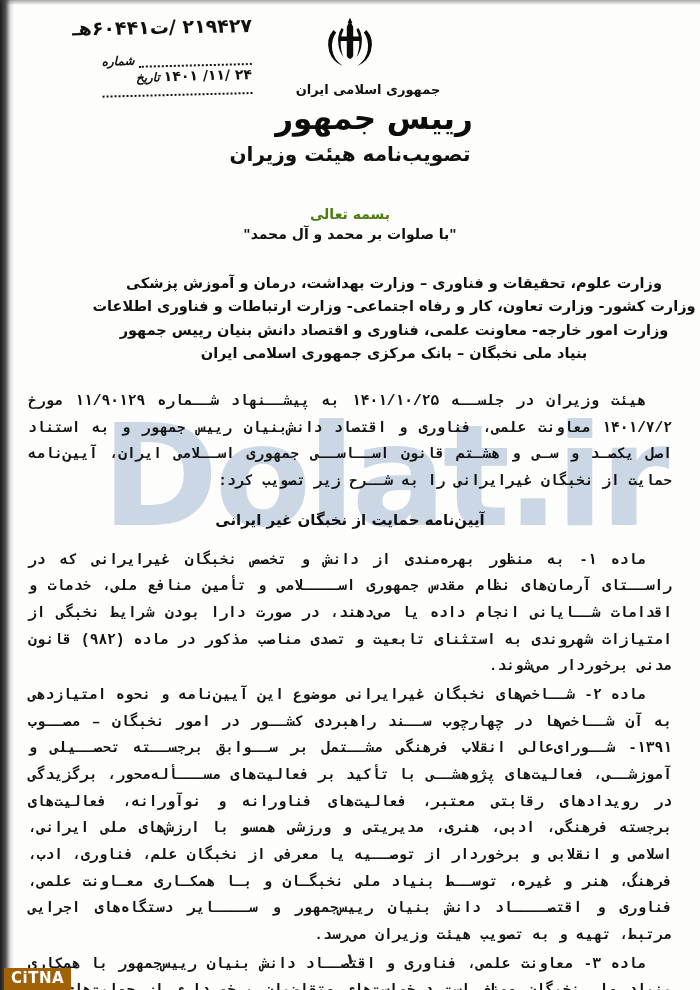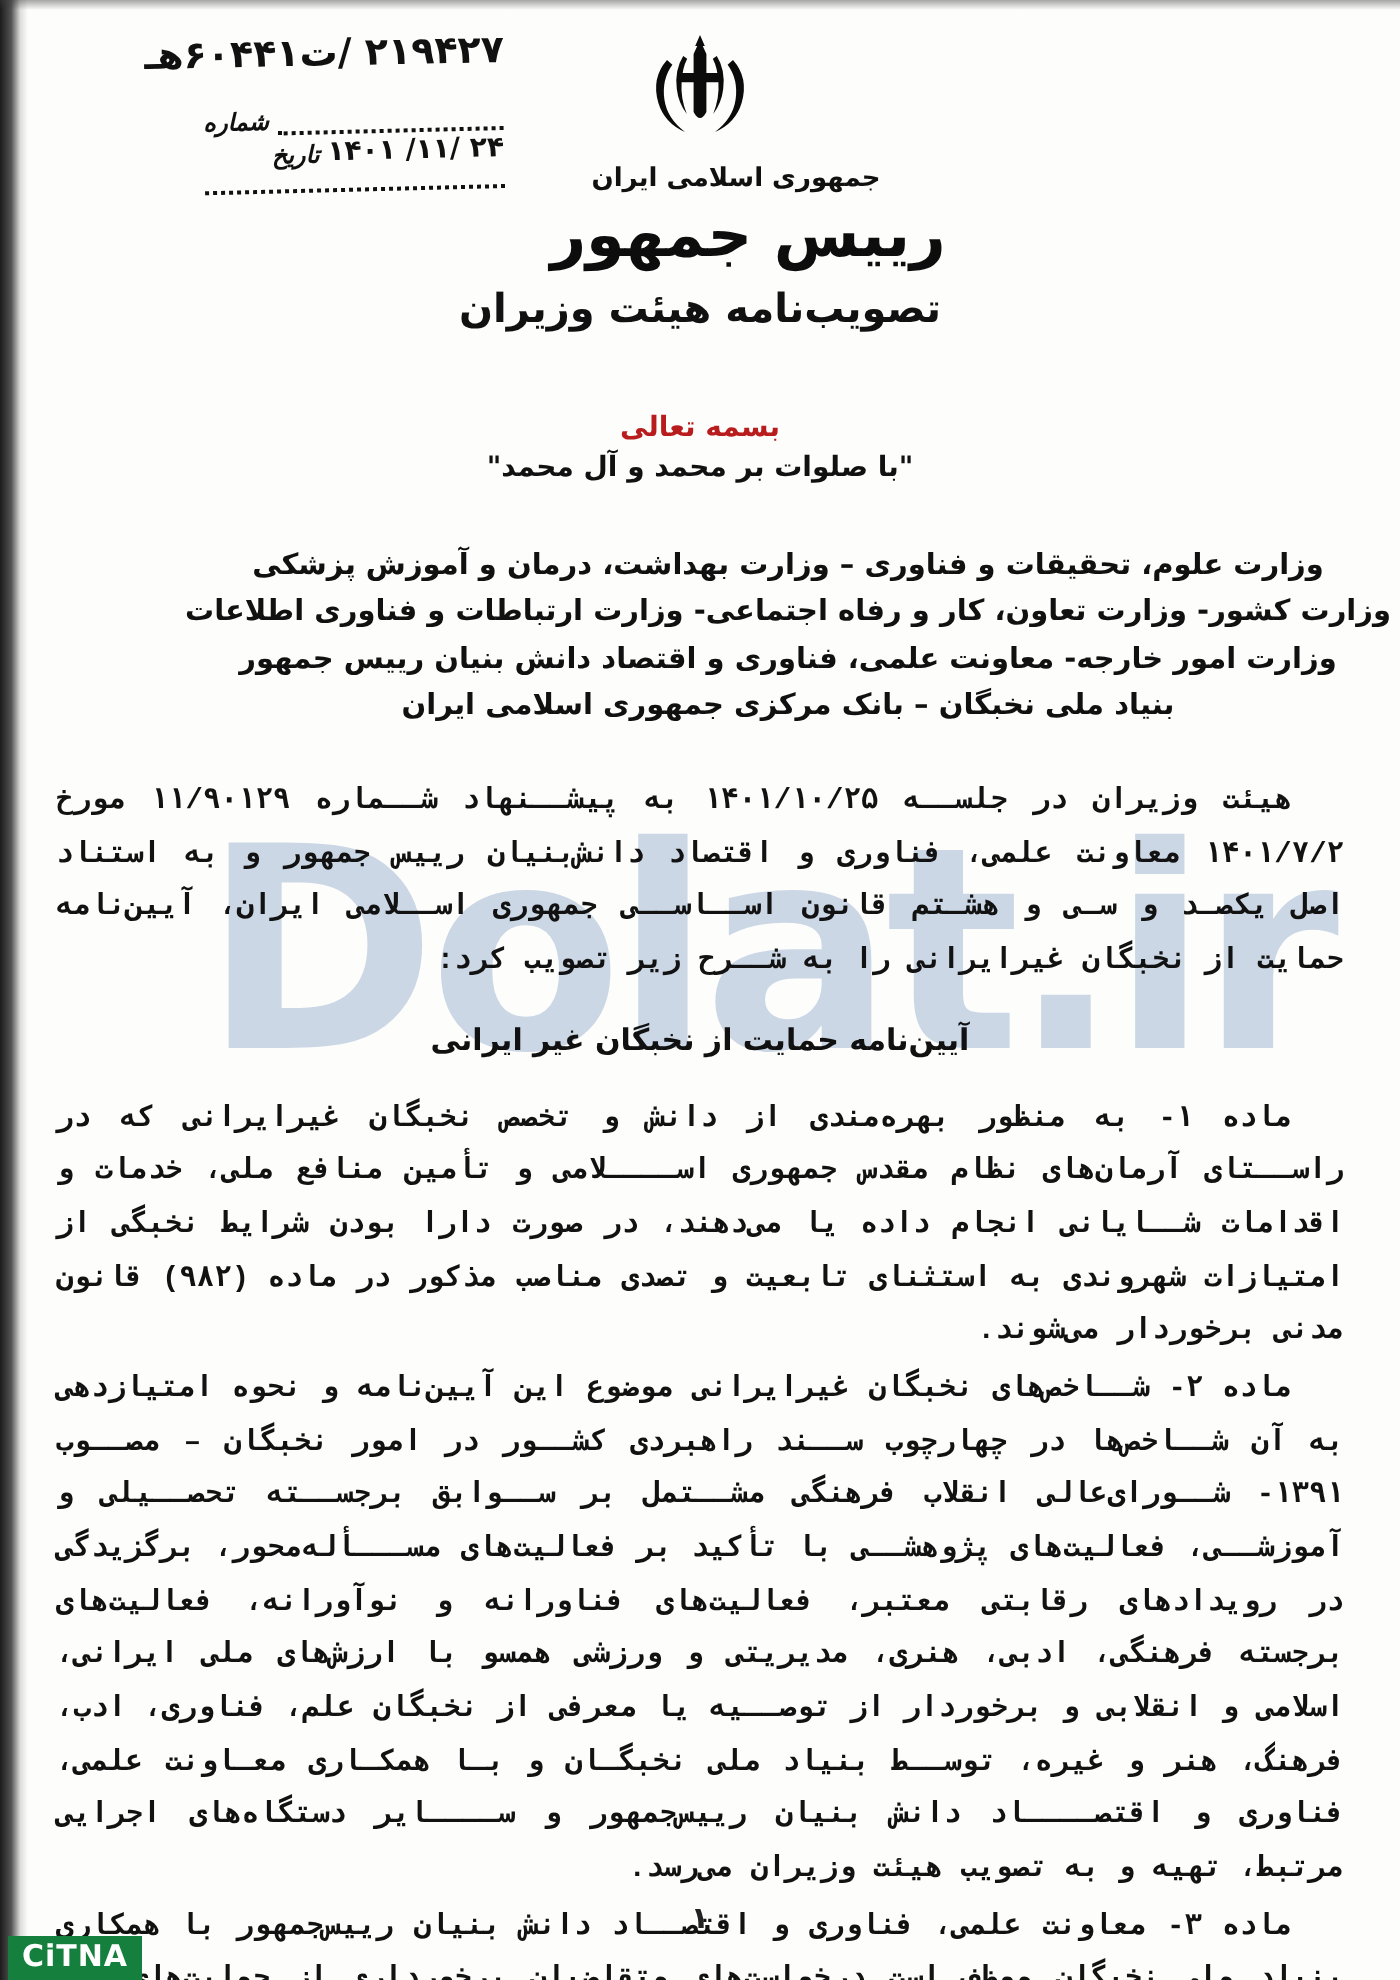--- a/index.html
+++ b/index.html
@@ -156,21 +156,21 @@
     position: absolute;
     top: 206px;
     left: 0;
     width: 700px;
     text-align: center;
     z-index: 4;
   }
   .invocation .line1 {
     font-size: 14px;
     font-weight: 700;
-    color: #b91c1c;
+    color: #4d7c0f;
   }
   .invocation .line2 {
     margin-top: 4px;
     font-size: 14px;
     font-weight: 700;
     color: #111;
   }
 
   
   .addressees {
@@ -229,21 +229,21 @@
     text-align: center;
     font-size: 15px;
     font-weight: 700;
     color: #222;
     z-index: 4;
   }
   .citna-logo {
     position: absolute;
     bottom: 0px;
     left: 4px;
-    background: #15803d;
+    background: #a16207;
     color: #ffffff;
     font-family: "DejaVu Sans", "Liberation Sans", sans-serif;
     font-weight: 700;
     font-size: 15px;
     letter-spacing: 0.5px;
     padding: 3px 7px 4px 7px;
     direction: ltr;
     z-index: 8;
     line-height: 1;
   }

